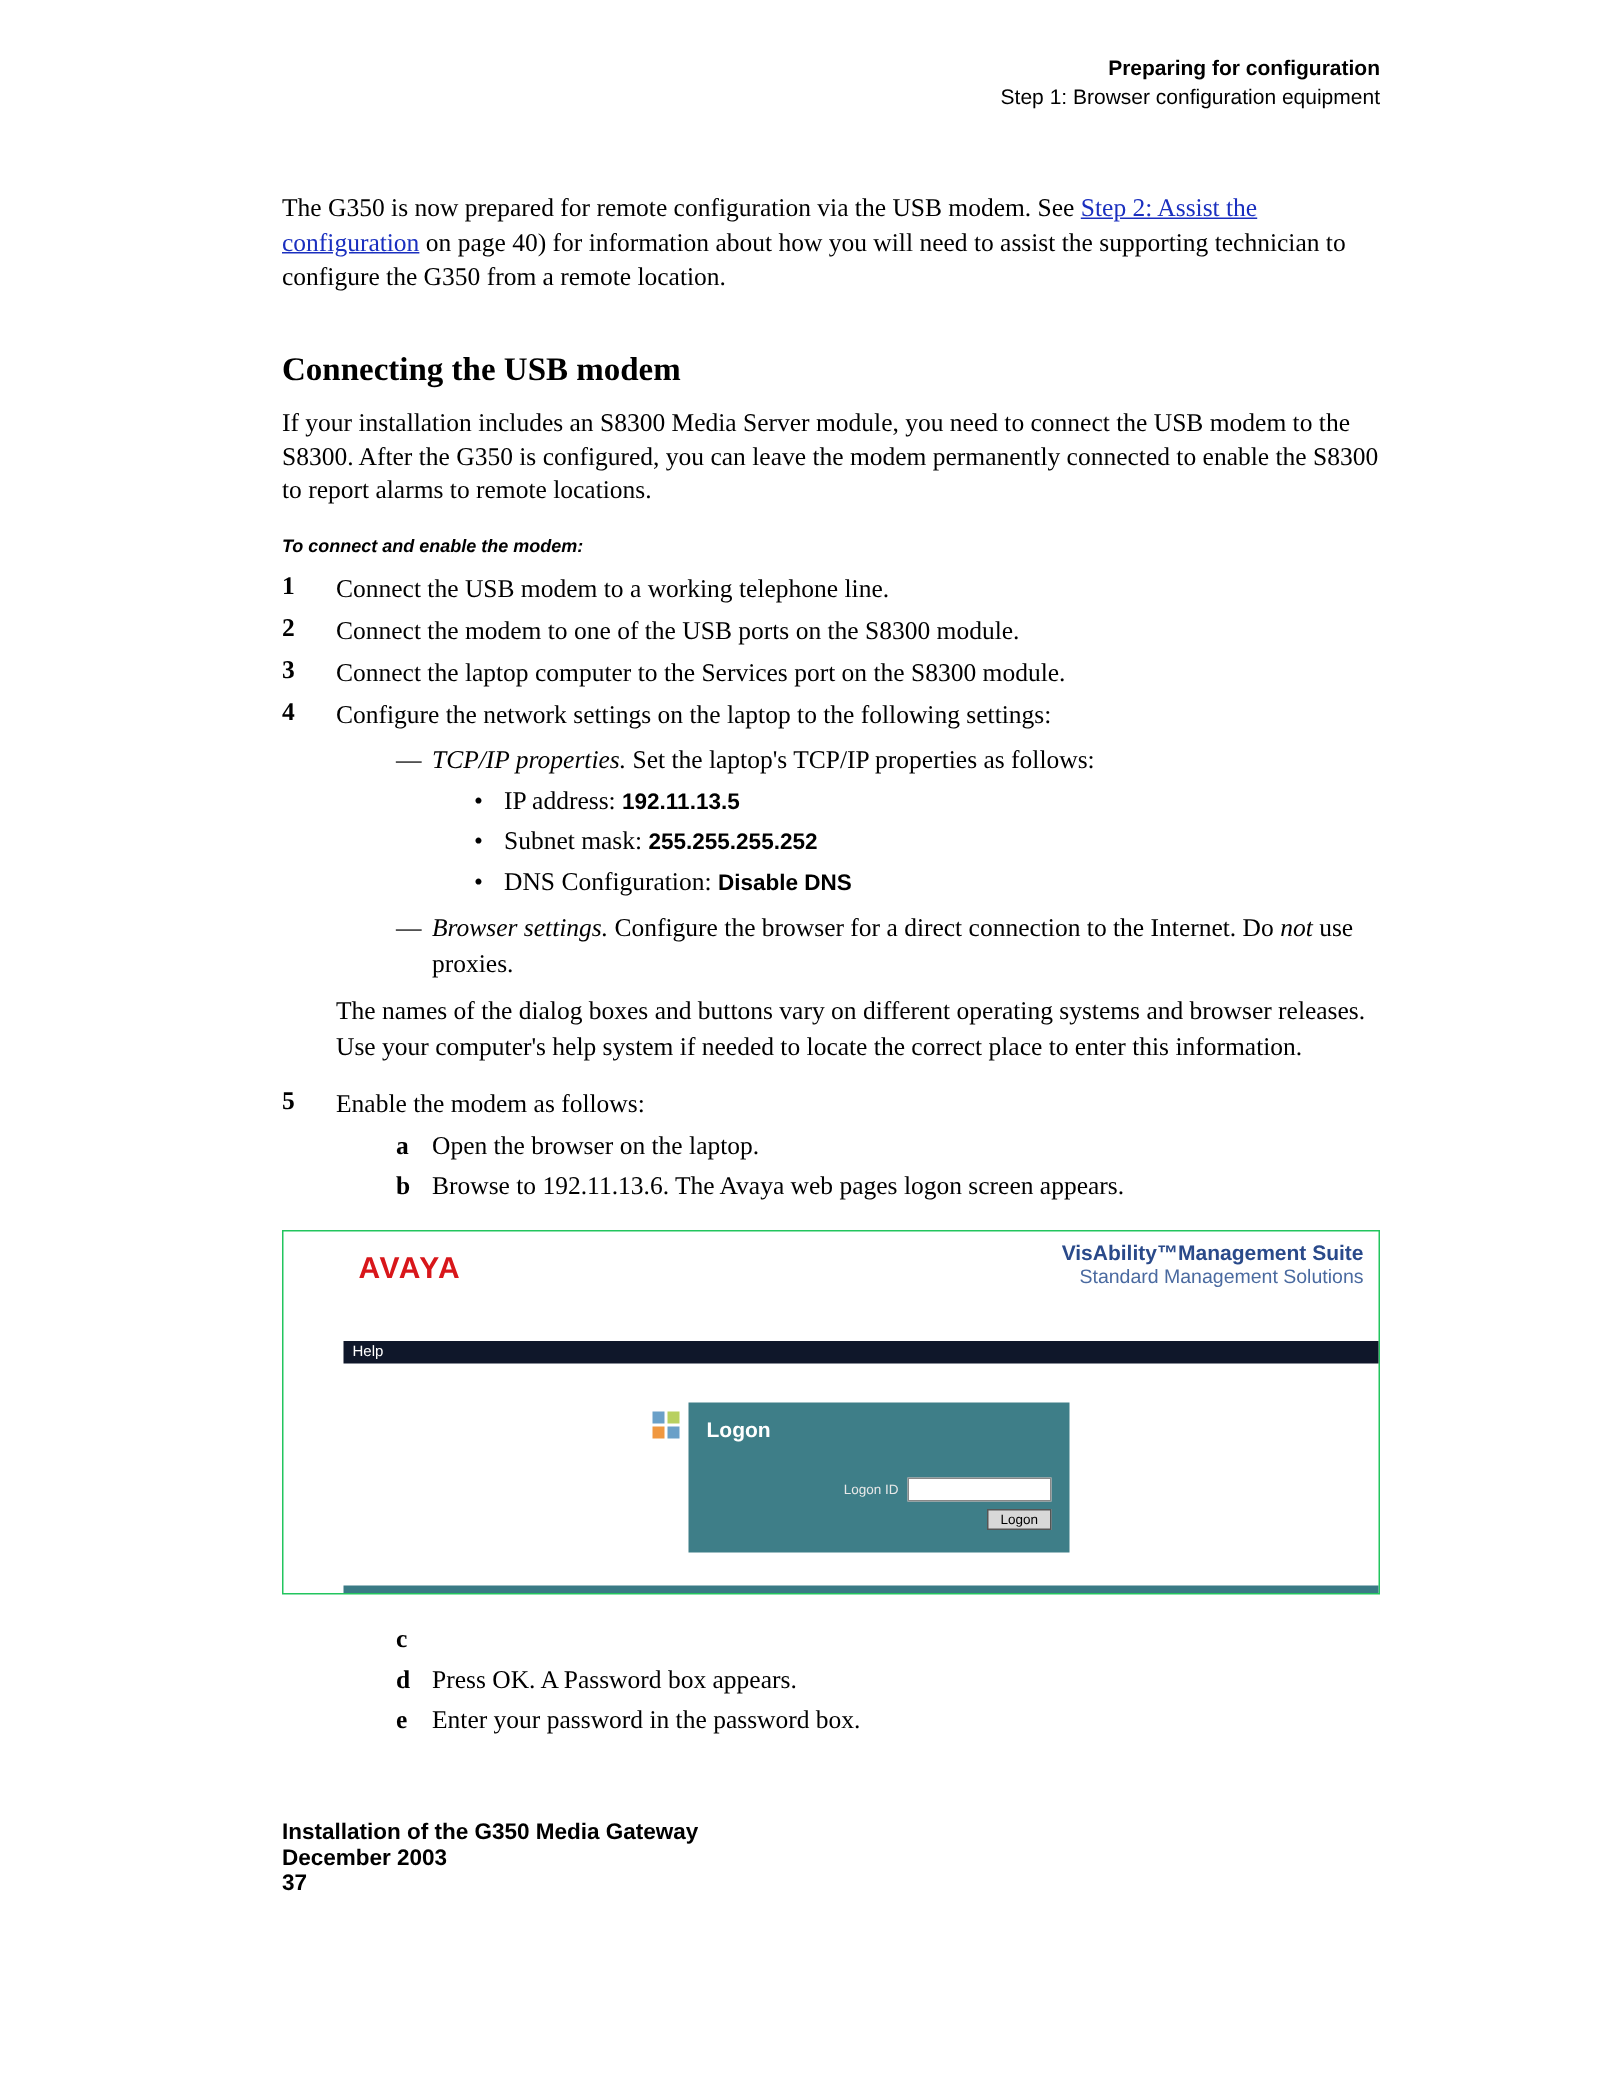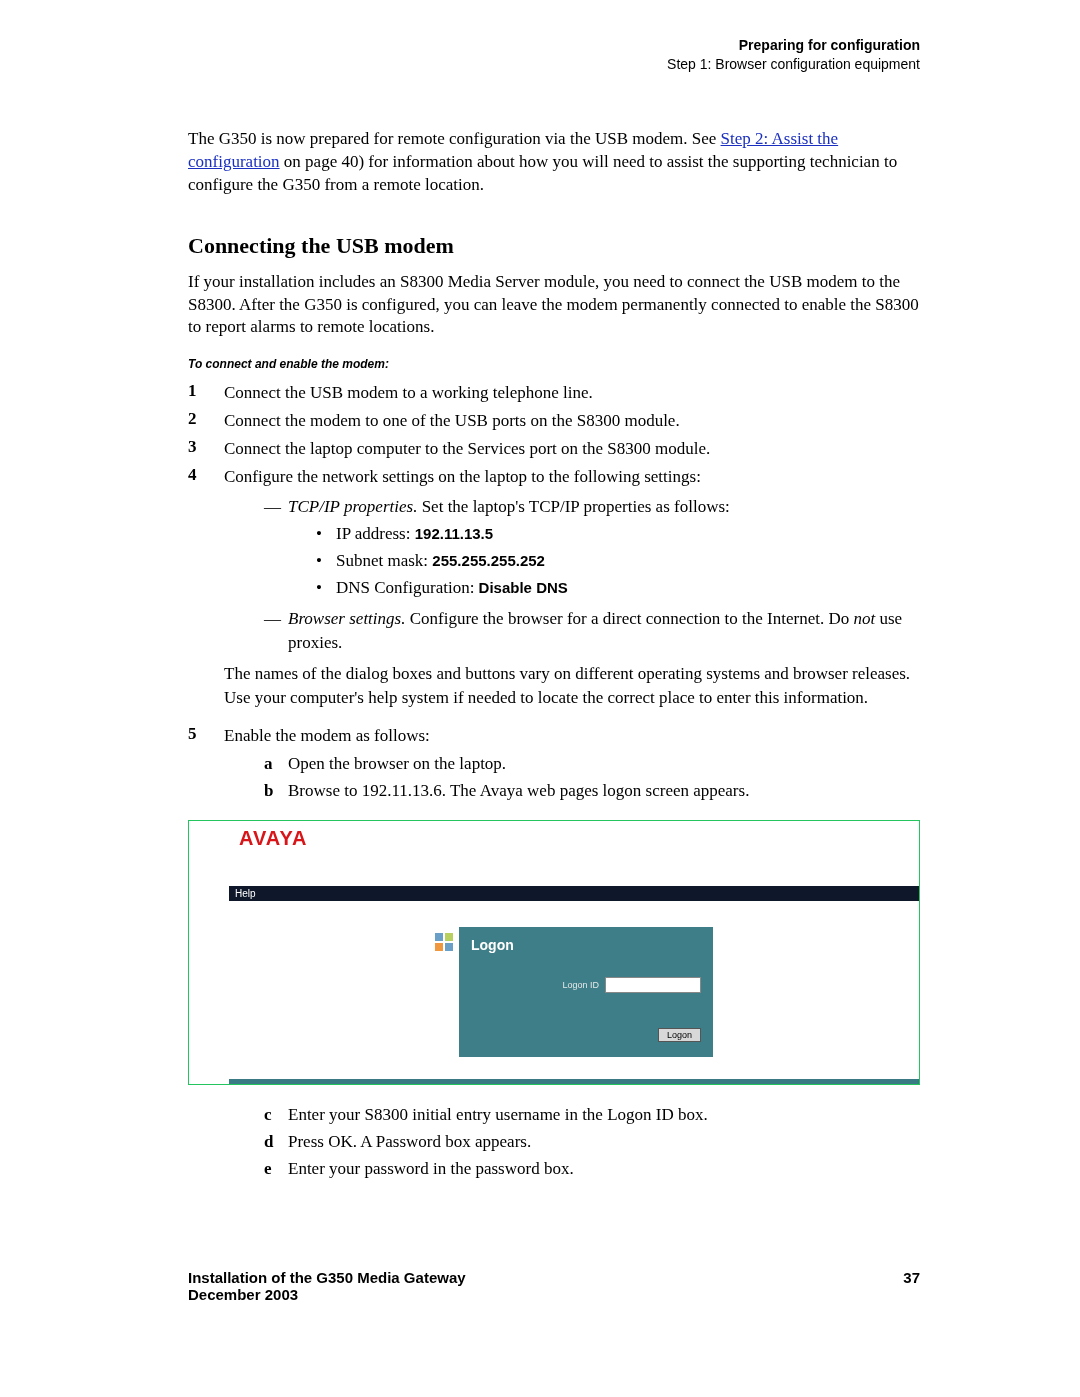--- a/index.html
+++ b/index.html
@@ -93,39 +93,40 @@
       linear-gradient(#6aa0c8,#6aa0c8) 0 0/8px 8px no-repeat,
       linear-gradient(#b8d060,#b8d060) 10px 0/8px 8px no-repeat,
       linear-gradient(#f09840,#f09840) 0 10px/8px 8px no-repeat,
       linear-gradient(#6aa0c8,#6aa0c8) 10px 10px/8px 8px no-repeat;
   }
   .logon-box {
     background: #3e7e88; width: 230px; padding: 10px 12px 14px 12px;
     color: #fff; font-family: Verdana, Arial, sans-serif;
   }
   .logon-title { font-weight: bold; font-size: 14px; margin-bottom: 24px; }
-  .logon-row { display: flex; align-items: center; justify-content: flex-end; margin-bottom: 30px; }
+  .logon-row { display: flex; align-items: center; justify-content: flex-end; }
   .logon-row label { font-size: 9px; color: #e8e8e8; margin-right: 6px; }
   .logon-row input {
     width: 90px; height: 14px; border: 1px solid #888; background: #fff;
     font-size: 10px; padding: 0 2px;
   }
   .logon-btn-row { text-align: right; }
   .logon-btn {
     display: inline-block; background: #d8d8d8; color: #000;
     border: 1px solid #555; font-size: 9px; padding: 1px 8px;
     font-family: Verdana, Arial, sans-serif;
   }
   .shot-rule { height: 5px; background: #3a7a85; }
 
   .footer {
     display: flex; justify-content: space-between;
     font-family: Arial, Helvetica, sans-serif;
     font-weight: bold; font-size: 15px;
-    margin-top: 88px;
+    margin-top: 54px;
+    flex-direction: column;
   }
 </style>
 </head>
 <body>
 
 <div class="page">
 
   <div class="runhead">
     <div class="section">Preparing for configuration</div>
     <div>Step 1: Browser configuration equipment</div>
@@ -210,20 +211,24 @@
             <div>Browse to 192.11.13.6. The Avaya web pages logon screen appears.</div>
           </div>
         </div>
       </div>
     </div>
   </div>
 
   <div class="shot">
     <div class="shot-head">
       <div class="avaya">AVAYA</div>
+      <div class="suite">
+        <div class="l1">VisAbility™Management Suite</div>
+        <div class="l2">Standard Management Solutions</div>
+      </div>
     </div>
     <div class="helpbar">Help</div>
     <div class="shot-body">
       <div class="logon-wrap">
         <div class="pix"></div>
         <div class="logon-box">
           <div class="logon-title">Logon</div>
           <div class="logon-row">
             <label>Logon ID</label>
             <input type="text" style="">
@@ -233,21 +238,20 @@
           </div>
         </div>
       </div>
     </div>
     <div class="shot-rule"></div>
   </div>
 
   <div class="alpha-list" style="margin-left:76px;">
     <div class="alpha-item">
       <div class="a">c</div>
-      <div>Enter your S8300 initial entry username in the Logon ID box.</div>
     </div>
     <div class="alpha-item">
       <div class="a">d</div>
       <div>Press OK. A Password box appears.</div>
     </div>
     <div class="alpha-item">
       <div class="a">e</div>
       <div>Enter your password in the password box.</div>
     </div>
   </div>

